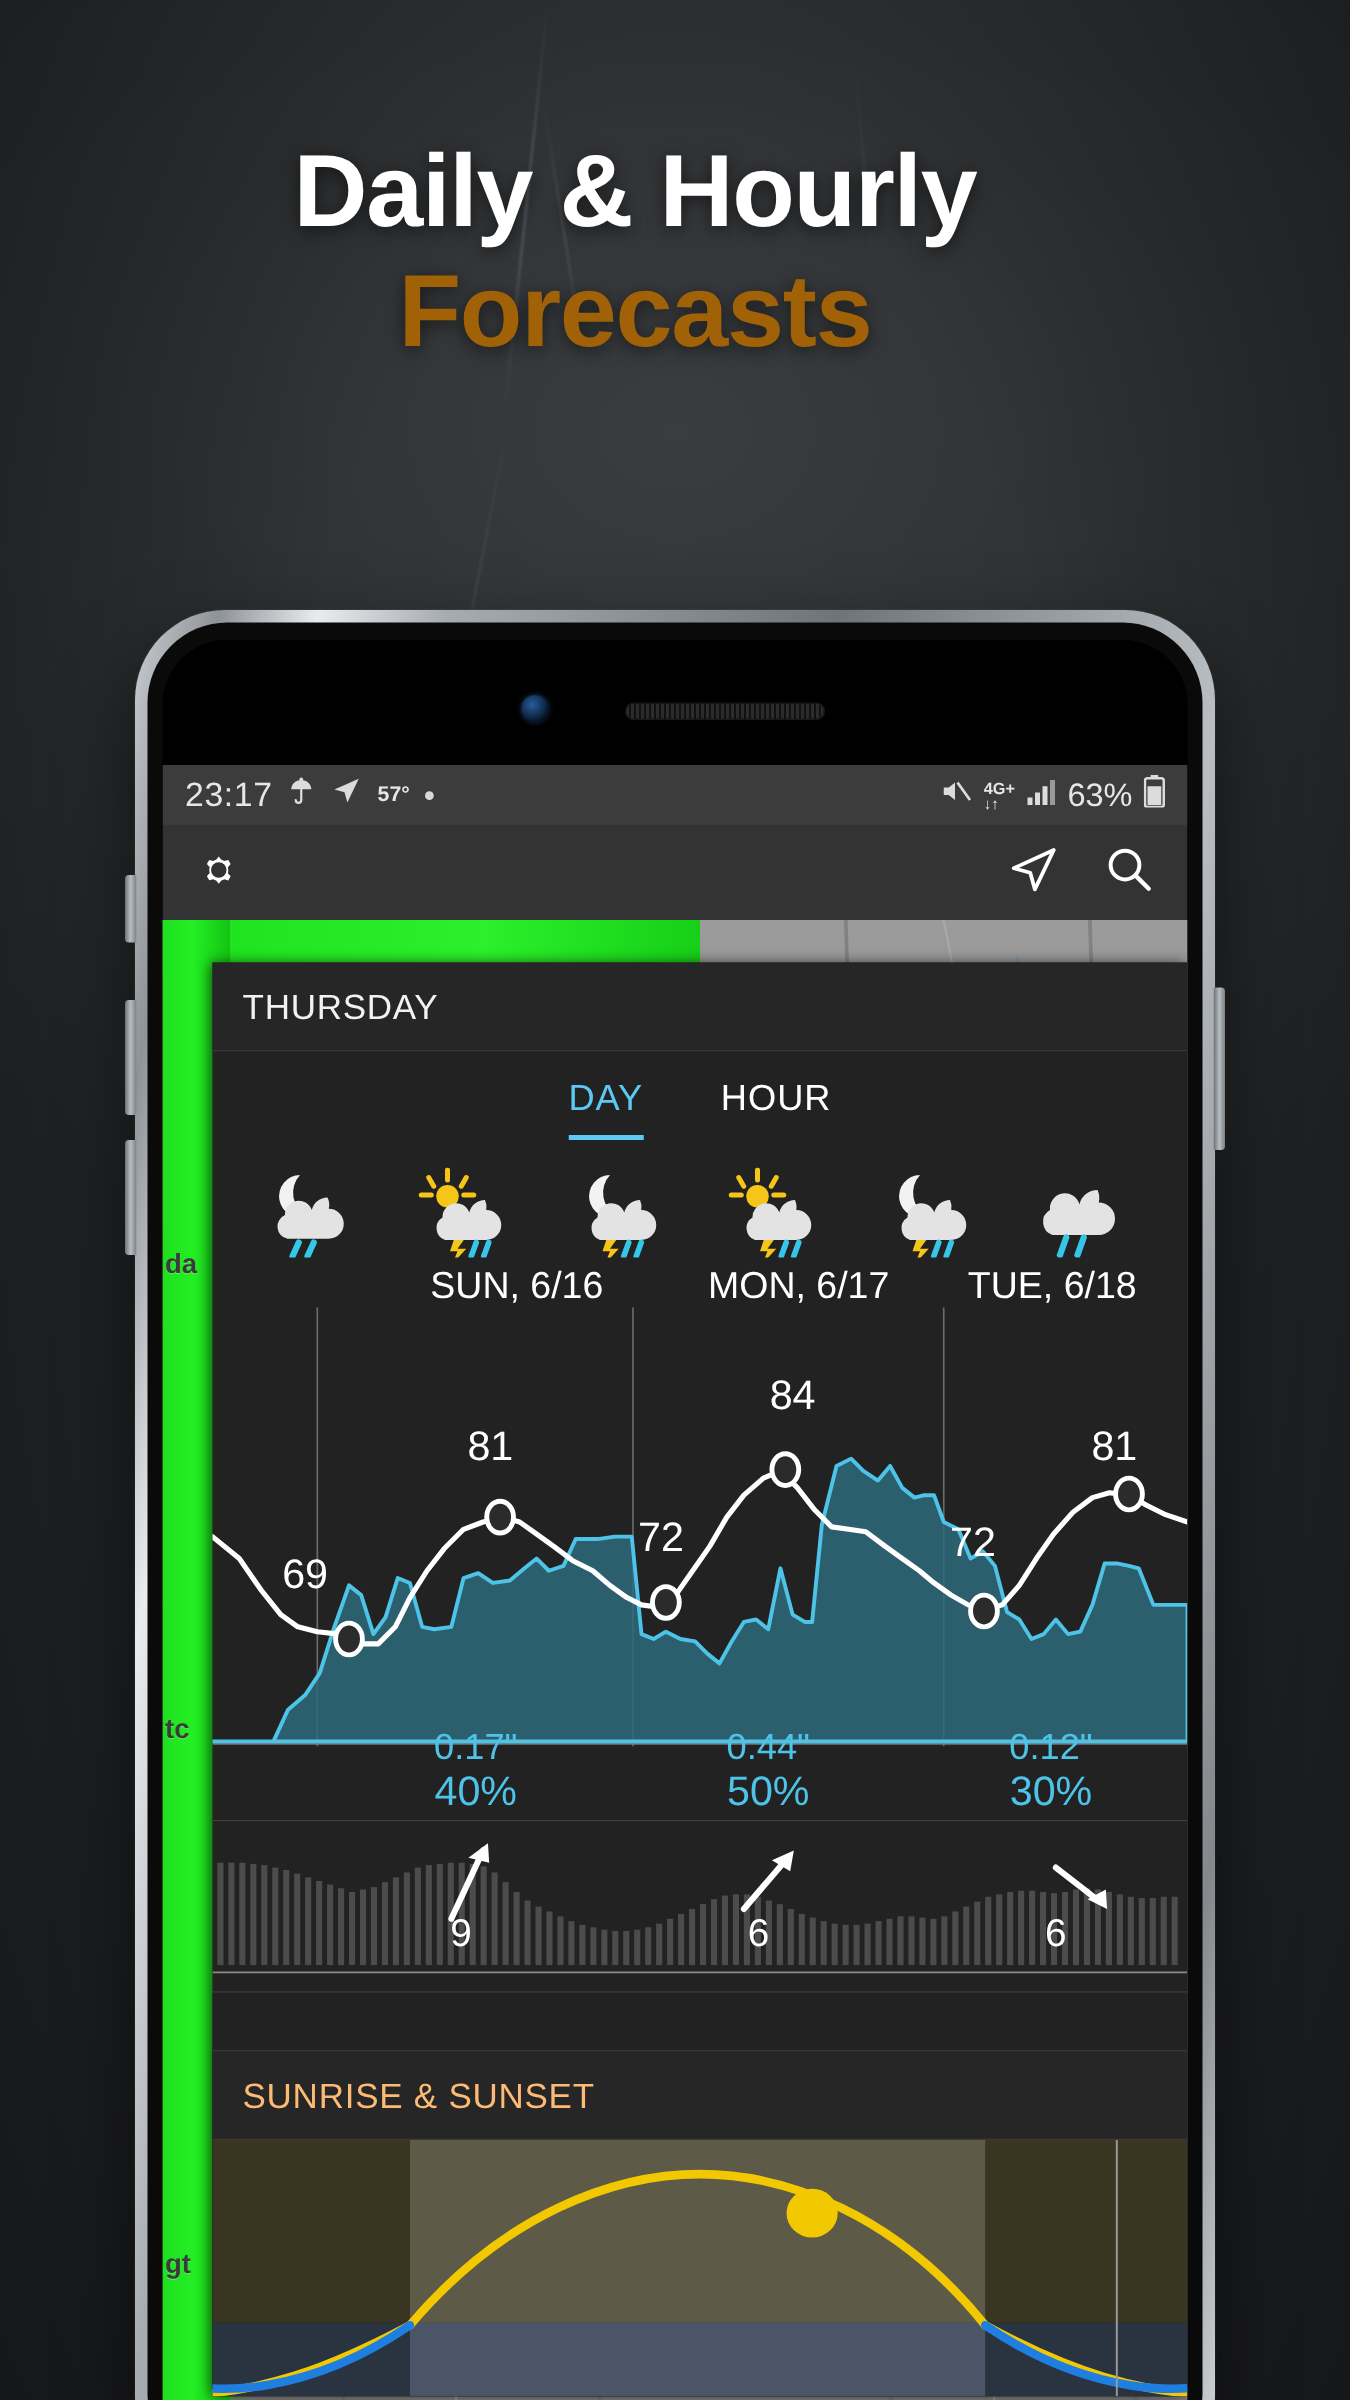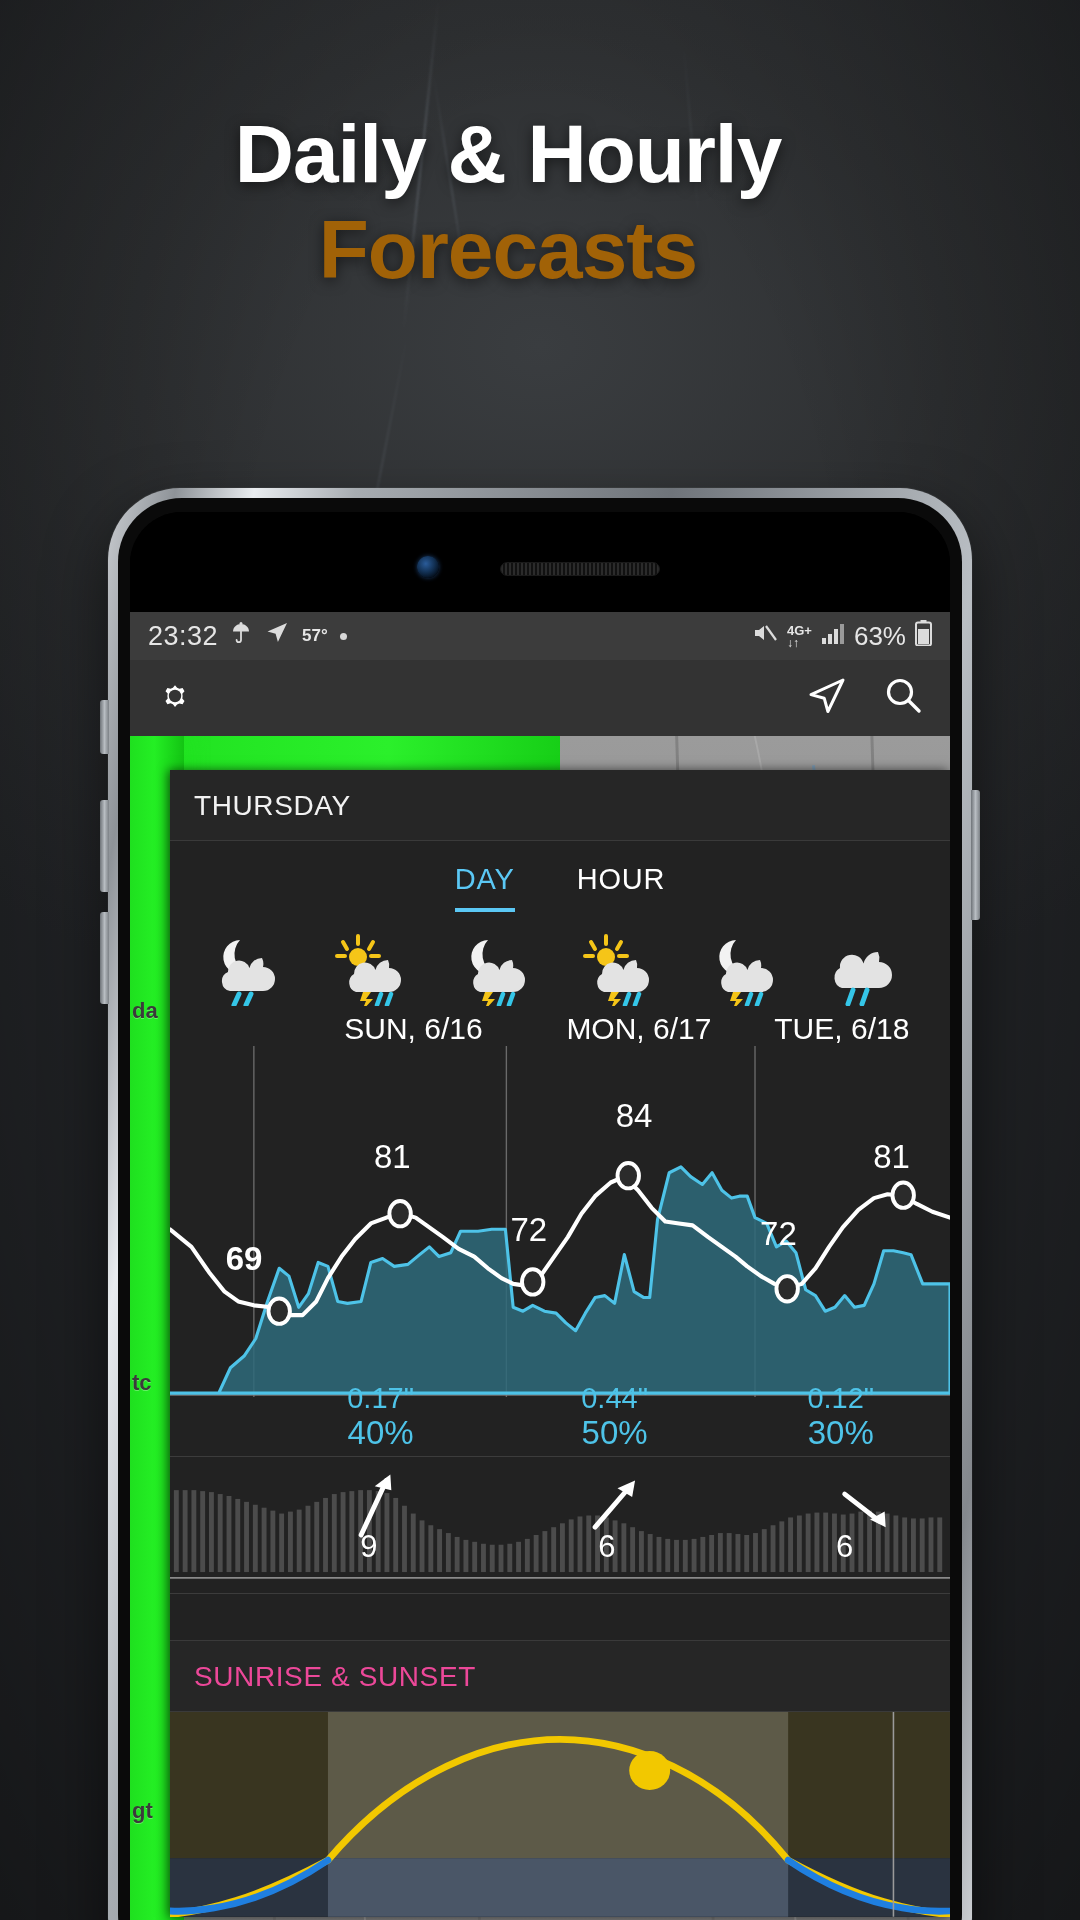--- a/index.html
+++ b/index.html
@@ -177,21 +177,21 @@
   
   .wind-wrap { position:relative; border-top:1px solid #3c3c3c; border-bottom:1px solid #3c3c3c;}
   .wind { display:block; width:100%; }
 
   .card-gap { height: 46px; background:#222; }
 
   
   .sun-card { background:#222; }
   .sun-title {
     padding: 20px 24px 18px 24px;
-    color:#ec4899; font-size: 28px; letter-spacing:.6px;
+    color:#fdba74; font-size: 28px; letter-spacing:.6px;
     border-top:1px solid #3a3a3a; border-bottom: 1px solid #3a3a3a;
     background:#262626;
   }
   .sun-day { text-align:center; color:#fff; font-size: 29px; padding: 20px 0 14px 0; letter-spacing:1px;}
   .sun-graph { display:block; width:100%; }
 </style>
 </head>
 <body>
 
 <div class="bg-fx">
@@ -216,21 +216,21 @@
  <div class="phone-inner">
   <div class="screen">
 
     <div class="notch-zone">
       <div class="camera"></div>
       <div class="speaker"></div>
     </div>
 
     <div class="statusbar">
       <div class="sb-left">
-        <span class="sb-time">23:32</span>
+        <span class="sb-time">23:17</span>
         <span class="ico">
           <svg width="22" height="24" viewBox="0 0 22 24">
                 <path d="M11 3c4.4 0 8 3.3 8 7.4H3C3 6.3 6.6 3 11 3z" fill="#dcdcdc"></path>
                 <path d="M11 10.4V19a2.2 2.2 0 0 1-4.4 0" stroke="#dcdcdc" stroke-width="1.8" fill="none" stroke-linecap="round"></path>
                 <circle cx="11" cy="2.4" r="1.5" fill="#dcdcdc"></circle>
               </svg>
         </span>
         <span class="ico">
           <svg width="26" height="26" viewBox="0 0 26 26">
                 <path d="M23 3 3.5 11.6l8.1 2.2 2.3 8.2z" fill="#dcdcdc"></path>
@@ -457,21 +457,21 @@
 
             <ellipse cx="112" cy="272" rx="11" ry="13" fill="#2b2b2b" stroke="#ffffff" stroke-width="4"></ellipse>
             <ellipse cx="236" cy="172" rx="11" ry="13" fill="#2b2b2b" stroke="#ffffff" stroke-width="4"></ellipse>
             <ellipse cx="372" cy="242" rx="11" ry="13" fill="#2b2b2b" stroke="#ffffff" stroke-width="4"></ellipse>
             <ellipse cx="470" cy="133" rx="11" ry="13" fill="#2b2b2b" stroke="#ffffff" stroke-width="4"></ellipse>
             <ellipse cx="633" cy="249" rx="11" ry="13" fill="#2b2b2b" stroke="#ffffff" stroke-width="4"></ellipse>
             <ellipse cx="752" cy="153" rx="11" ry="13" fill="#2b2b2b" stroke="#ffffff" stroke-width="4"></ellipse>
           </svg>
 
           <div style="position:absolute; inset:0; pointer-events:none;">
-            <span style="position:absolute; left:9.5%;  top:52%; transform:translate(-50%,-50%); color:#fff; font-size:33px;font-weight:bold;">69</span>
+            <span style="position:absolute; left:9.5%;  top:52%; transform:translate(-50%,-50%); color:#fff; font-size:33px;">69</span>
             <span style="position:absolute; left:28.5%; top:27%; transform:translate(-50%,-50%); color:#fff; font-size:33px;">81</span>
             <span style="position:absolute; left:46%;   top:45%; transform:translate(-50%,-50%); color:#fff; font-size:33px;">72</span>
             <span style="position:absolute; left:59.5%; top:17%; transform:translate(-50%,-50%); color:#fff; font-size:33px;">84</span>
             <span style="position:absolute; left:78%;   top:46%; transform:translate(-50%,-50%); color:#fff; font-size:33px;">72</span>
             <span style="position:absolute; left:92.5%; top:27%; transform:translate(-50%,-50%); color:#fff; font-size:33px;">81</span>
 
             <div style="position:absolute; left:27%; bottom:4px; transform:translateX(-50%); text-align:center; color:#4ec3e8; line-height:1.12;">
               <div style="font-size:29px;">0.17"</div>
               <div style="font-size:33px;">40%</div>
             </div>

